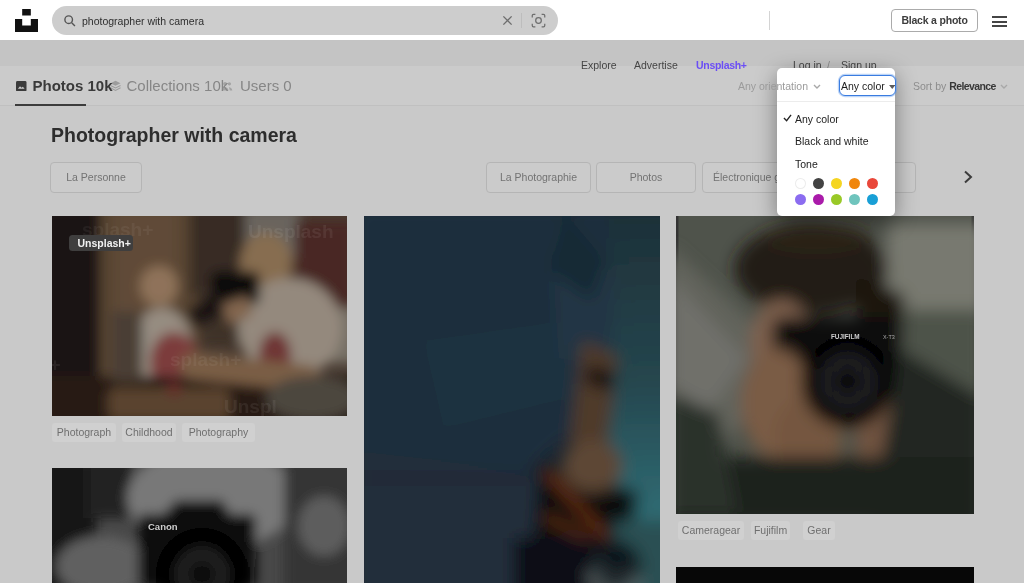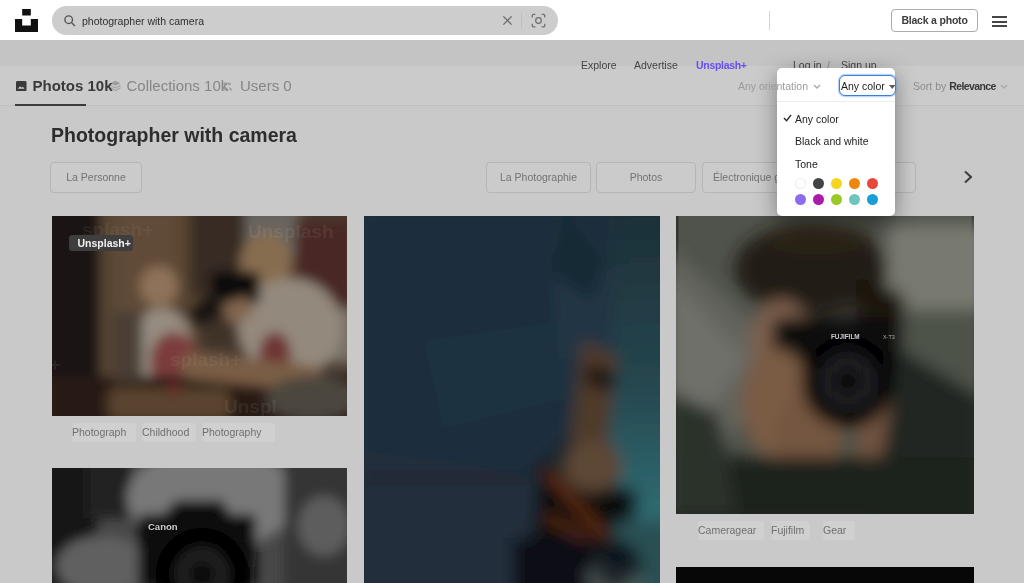--- a/index.html
+++ b/index.html
@@ -8,21 +8,21 @@
 #stage{position:relative;width:1024px;height:583px;}
 
 #band{left:0;top:40px;width:1024px;height:26px;background:#c4c4c4;}
 #tabsrow{left:0;top:66px;width:1024px;height:40px;background:#cbcbcb;border-bottom:1px solid #c0c0c0;}
 .tab{top:80px;font-size:15px;line-height:12px;color:#868686;}
 .tabactive{color:#3a3a3a;font-weight:bold;}
 #underline{left:15px;top:103.5px;width:71px;height:2.5px;background:#3c3c3c;}
 .filtxt{top:80px;font-size:10.5px;line-height:12px;}
 #h1{left:51px;top:124px;font-size:19.5px;font-weight:bold;color:#2d2d2d;}
 .chip{top:162px;height:31px;border:1px solid #b5b5b5;border-radius:4px;background:#cbcbcb;color:#737373;font-size:10.5px;text-align:center;line-height:29px;}
-.tag{height:19px;line-height:19px;border-radius:3px;background:#d0d0d0;color:#6f6f6f;font-size:10.5px;margin-left:20px;}
+.tag{height:19px;line-height:19px;border-radius:3px;background:#d0d0d0;color:#6f6f6f;font-size:10.5px;text-align:center;}
 .ph{overflow:hidden;background:#333;}
 
 #nav{left:0;top:0;width:1024px;height:40px;background:#fff;}
 #pill{left:52px;top:6px;width:506px;height:29px;border-radius:15px;background:#cdcdcd;}
 #qtext{left:82px;top:15px;font-size:10.5px;font-weight:normal;color:#2e2e2e;}
 .navlink{top:15px;font-size:10.5px;line-height:12px;color:#454545;margin-top:44px;}
 #subbtn{left:891px;top:9px;width:87px;height:23px;border:1px solid #ababab;border-radius:4px;font-size:10.5px;font-weight:bold;letter-spacing:-0.2px;color:#3d3d3d;text-align:center;line-height:21px;}
 
 #panel{left:777px;top:68px;width:117.5px;height:148px;background:#fff;border-radius:5px;box-shadow:0 6px 22px rgba(0,0,0,0.4);}
 #seam{left:777px;top:100.5px;width:117.5px;height:1px;background:#ececec;}

